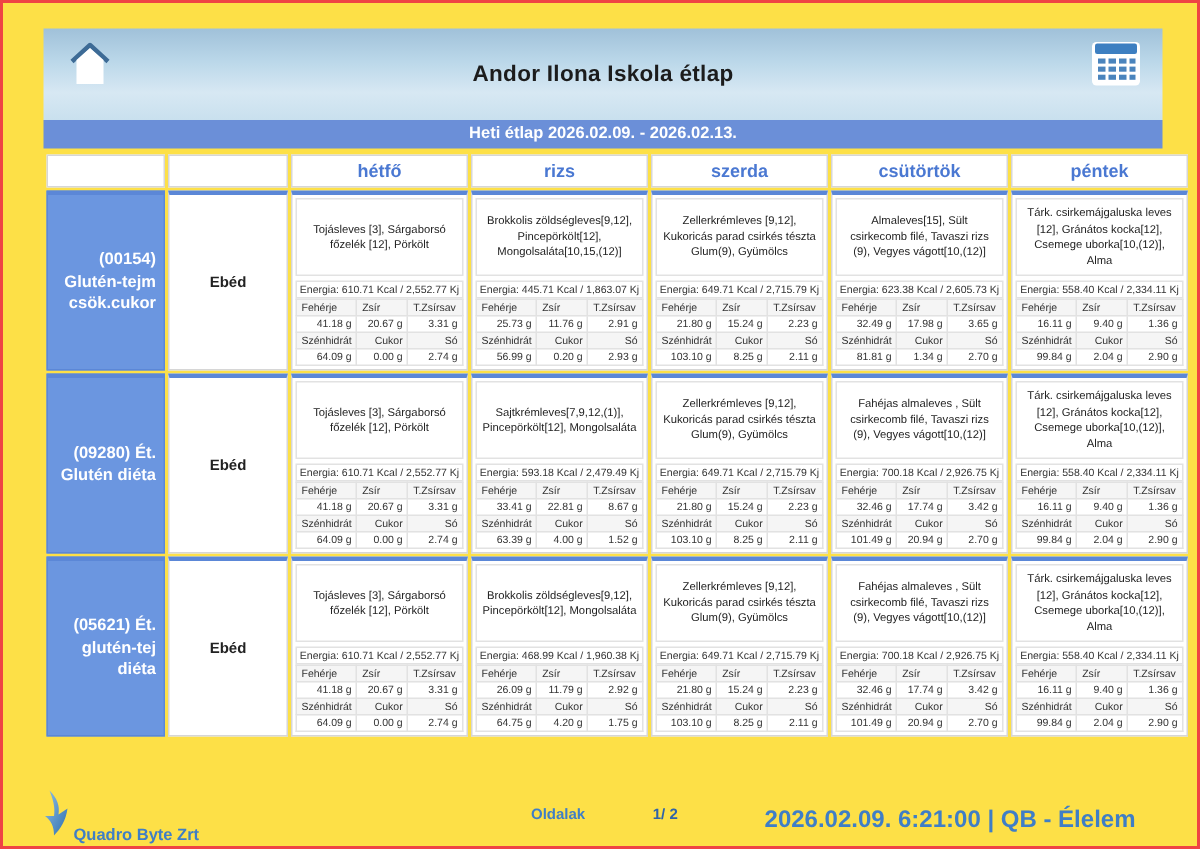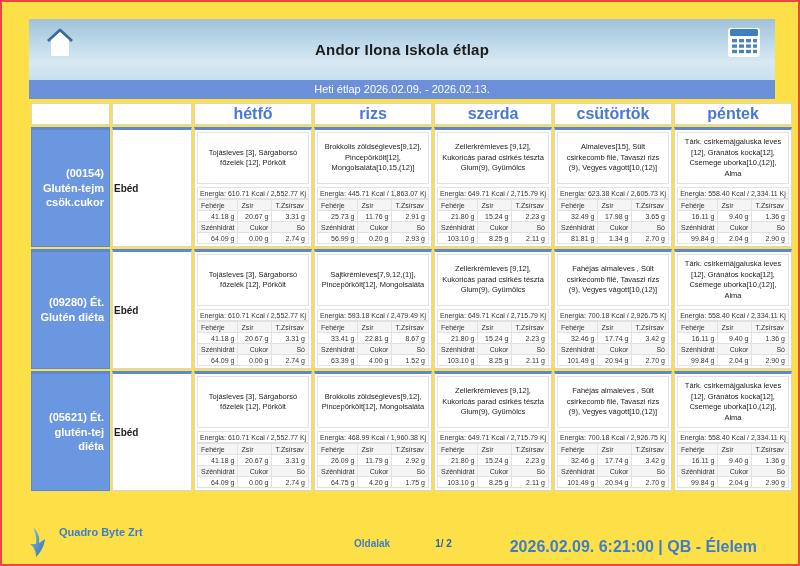--- a/index.html
+++ b/index.html
@@ -8,45 +8,45 @@
   
   .band{position:absolute;left:27px;top:17px;width:746px;height:61px;
         background:linear-gradient(180deg,#a0c1d9 0%,#bad7e9 35%,#d7e8f3 70%,#c9e0ee 100%);
         display:flex;align-items:center;justify-content:center;}
   .title{font-size:15px;font-weight:bold;color:#1c1c1c;letter-spacing:.2px;}
   .icon-btn{position:absolute;top:8px;background:none;border:none;padding:0;cursor:pointer;}
   .icon-btn.home{left:16px;}
   .icon-btn.cal{right:14px;}
   
   .banner{position:absolute;left:27px;top:78px;width:746px;height:19px;background:#6b8fd8;
-          color:#fff;font-size:11px;font-weight:normal;text-align:center;line-height:19px;}
+          color:#fff;font-size:11px;font-weight:bold;text-align:center;line-height:19px;}
   
   table.menu{position:absolute;left:27px;top:99px;width:765px;border-collapse:separate;border-spacing:2px;table-layout:fixed;}
   table.menu td{box-sizing:border-box;}
   td.hc{border:1px solid #d6d6d6;height:22px;background:#fff;}
   td.hd{border:1px solid #d6d6d6;height:22px;background:#fff;color:#4a78d2;
-        font-size:16px;font-weight:600;text-align:center;vertical-align:middle;}
+        font-size:12px;font-weight:600;text-align:center;vertical-align:middle;}
   td.diet{background:#6b96e0;border:1px solid #5b87d7;border-top:3px solid #5b87d7;
           color:#fff;font-size:11px;font-weight:bold;text-align:right;vertical-align:middle;
           padding:0 5px;line-height:1.35;}
   td.meal{border:1px solid #d6d6d6;border-top:3px solid #5b87d7;background:#fff;
-          font-size:10px;font-weight:bold;color:#222;vertical-align:middle;}
+          font-size:10px;font-weight:bold;color:#222;text-align:center;vertical-align:middle;}
   td.dc{border:1px solid #d6d6d6;border-top:3px solid #5b87d7;background:#fff;
         vertical-align:top;padding:0;}
   .menu-desc{margin:2px 2px 3px;border:1px solid #e2e2e2;height:50px;display:flex;align-items:center;
              justify-content:center;text-align:center;font-size:7.5px;color:#222;line-height:1.4;padding:0 3px;}
   .energy{margin:0 2px;border:1px solid #e2e2e2;font-size:7px;color:#333;text-align:center;padding:1.5px 0;}
   table.nt{width:calc(100% - 4px);margin:0 2px 2px;border-collapse:collapse;}
   table.nt td{border:1px solid #e2e2e2;font-size:7px;color:#333;padding:1.5px 3px;width:33.3%;}
   table.nt tr.lab td{background:#f5f5f5;text-align:left;}
   table.nt tr.lab td.r{text-align:right;}
   table.nt tr.val td{background:#fff;text-align:right;}
   
   .footer{position:absolute;left:27px;top:524px;width:746px;height:34px;}
-  .f-left{position:absolute;left:0;top:0;display:flex;align-items:flex-start;gap:10px;}
+  .f-left{position:absolute;left:0;top:0;display:flex;align-items:flex-end;}
   .f-company{color:#3f7ec6;font-weight:bold;font-size:11px;}
   .f-center{position:absolute;left:278px;top:12px;display:flex;gap:45px;}
   .f-pages-label{color:#3f7ec6;font-weight:bold;font-size:10px;margin-left:47px;}
   .f-pages-value{color:#2f63a8;font-weight:bold;font-size:10px;}
   .f-right{position:absolute;right:18px;top:12px;color:#3f7ec6;font-weight:bold;font-size:16px;}
 </style>
 </head>
 <body>
 
 <div class="page">

